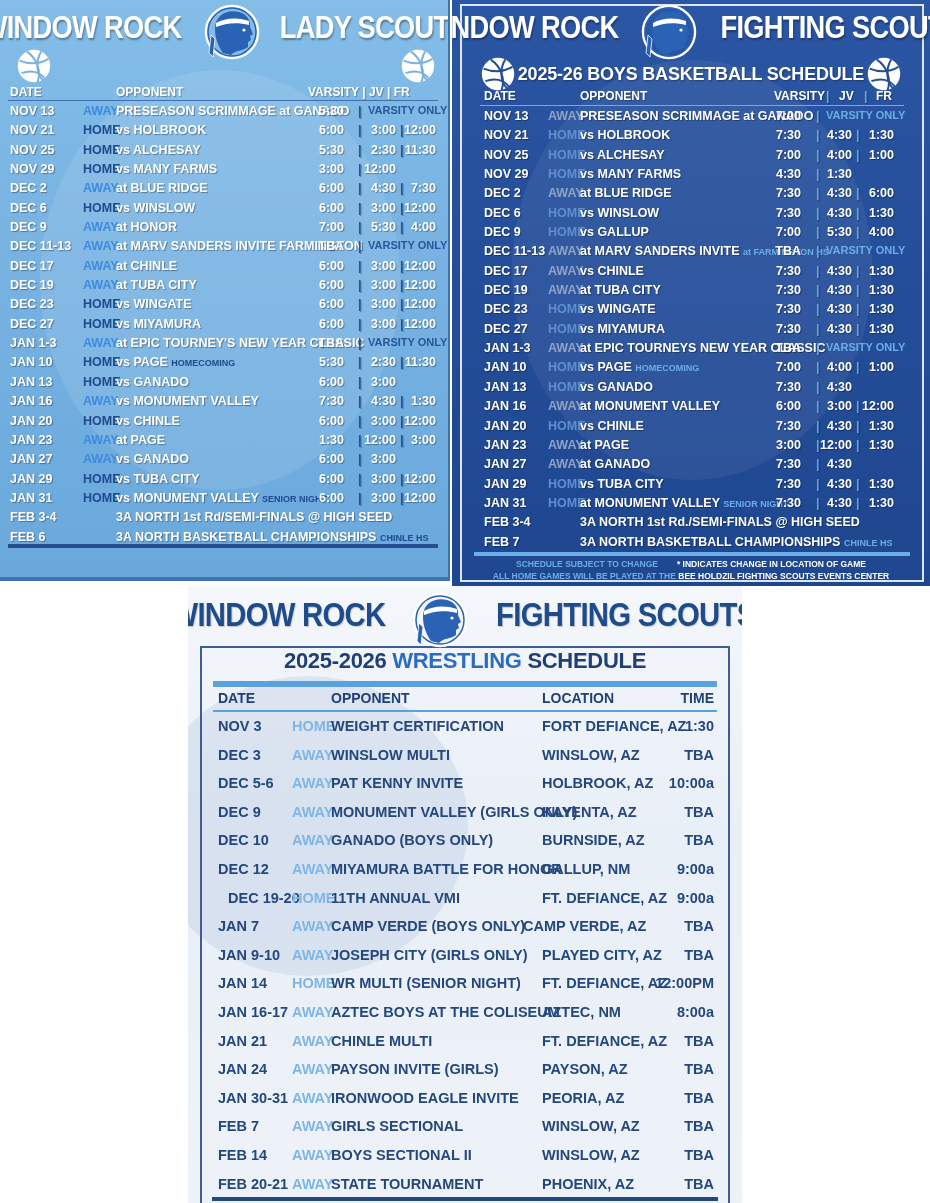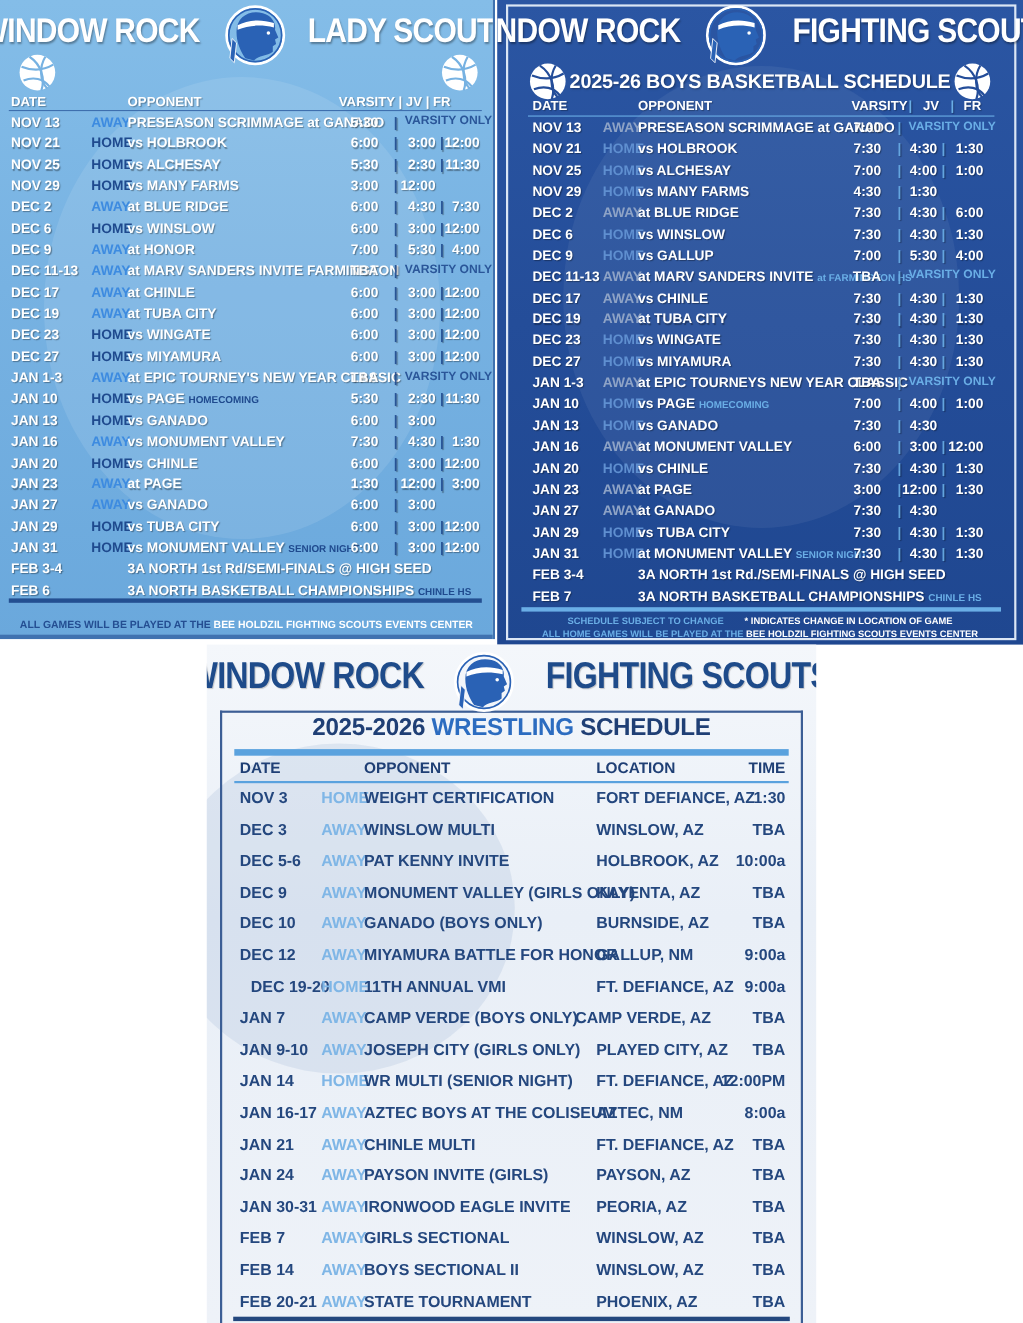--- a/index.html
+++ b/index.html
@@ -295,24 +295,20 @@
         <span style="left:0">FEB 3-4</span>
         <span style="left:106px"><span>3A NORTH 1st Rd/SEMI-FINALS @ HIGH SEED</span></span>
       </div>
       <div class="row">
         <span style="left:0">FEB 6</span>
         <span style="left:106px"><span>3A NORTH BASKETBALL CHAMPIONSHIPS</span> <span class="note" style="color:#1f4a8e;text-shadow:none">CHINLE HS</span></span>
       </div>
     </div>
 
   <div class="foot-rule" style="left:8px;right:10px;top:544px;background:#234f91;"></div>
-  <div class="foot" style="top:563px;font-size:9.5px;color:#244e92;">
-    <span>ALL GAMES WILL BE PLAYED AT THE</span>
-    <span style="color:#ffffff">BEE HOLDZIL FIGHTING SCOUTS EVENTS CENTER</span>
-  </div>
   <div style="position:absolute;left:0;right:0;bottom:0;height:4px;background:#3f72b0;"></div>
 </section>
 
 <section class="panel boys">
   <div class="bg-shape" style="left:60px;top:60px;width:360px;height:420px;opacity:.06"></div>
   <div class="inner-frame"></div>
 
   <div class="title-row">
     <span class="title-text">WINDOW ROCK</span>
     <svg class="logo">

